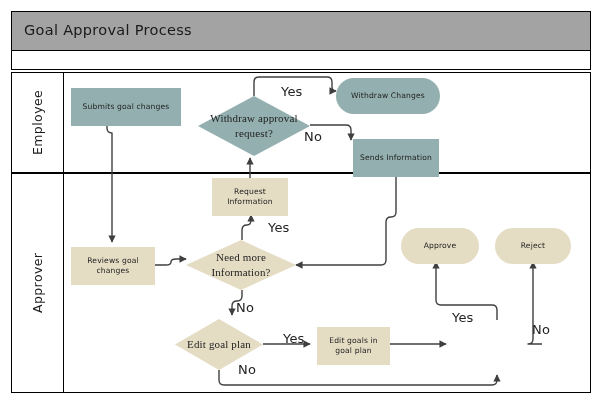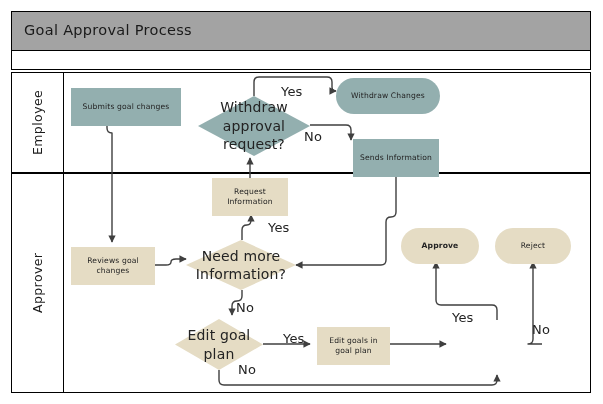--- a/index.html
+++ b/index.html
@@ -105,25 +105,26 @@
   }
   .diamond-shape {
     position: absolute;
     left: 0; top: 0;
     width: 100%; height: 100%;
   }
   .diamond-label {
     position: relative;
     z-index: 2;
     text-align: center;
-    font-size: 14px;
+    font-size: 11px;
     line-height: 1.32;
     color: #232323;
     letter-spacing: 0.15px;
     width: 84%;
+    font-family: Liberation Serif, serif;
   }
   
   .edge-label {
     position: absolute;
     font-size: 13px;
     color: #232323;
     letter-spacing: 0.2px;
     white-space: nowrap;
   }
   #edges { position: absolute; left: 0; top: 0; }
@@ -198,21 +199,21 @@
 
   <div class="node rect beige" style="left:71px; top:247px; width:84px; height:36px;">Reviews goal changes</div>
 
   <div class="diamond-wrap" style="left:186px; top:240px; width:110px; height:50px;">
     <svg class="diamond-shape" viewBox="0 0 110 50" preserveAspectRatio="none">
       <polygon points="55,0 110,25 55,50 0,25" fill="#e5dcc4"></polygon>
     </svg>
     <div class="diamond-label">Need more Information?</div>
   </div>
 
-  <div class="node stadium beige" style="left:401px; top:228px; width:78px; height:26px;font-weight:bold;">Approve</div>
+  <div class="node stadium beige" style="left:401px; top:228px; width:78px; height:26px;">Approve</div>
 
   <div class="node stadium beige" style="left:495px; top:228px; width:76px; height:26px;">Reject</div>
 
   <div class="diamond-wrap" style="left:175px; top:319px; width:88px; height:51px;">
     <svg class="diamond-shape" viewBox="0 0 88 51" preserveAspectRatio="none">
       <polygon points="44,0 88,25.5 44,51 0,25.5" fill="#e5dcc4"></polygon>
     </svg>
     <div class="diamond-label">Edit goal plan</div>
   </div>
 

